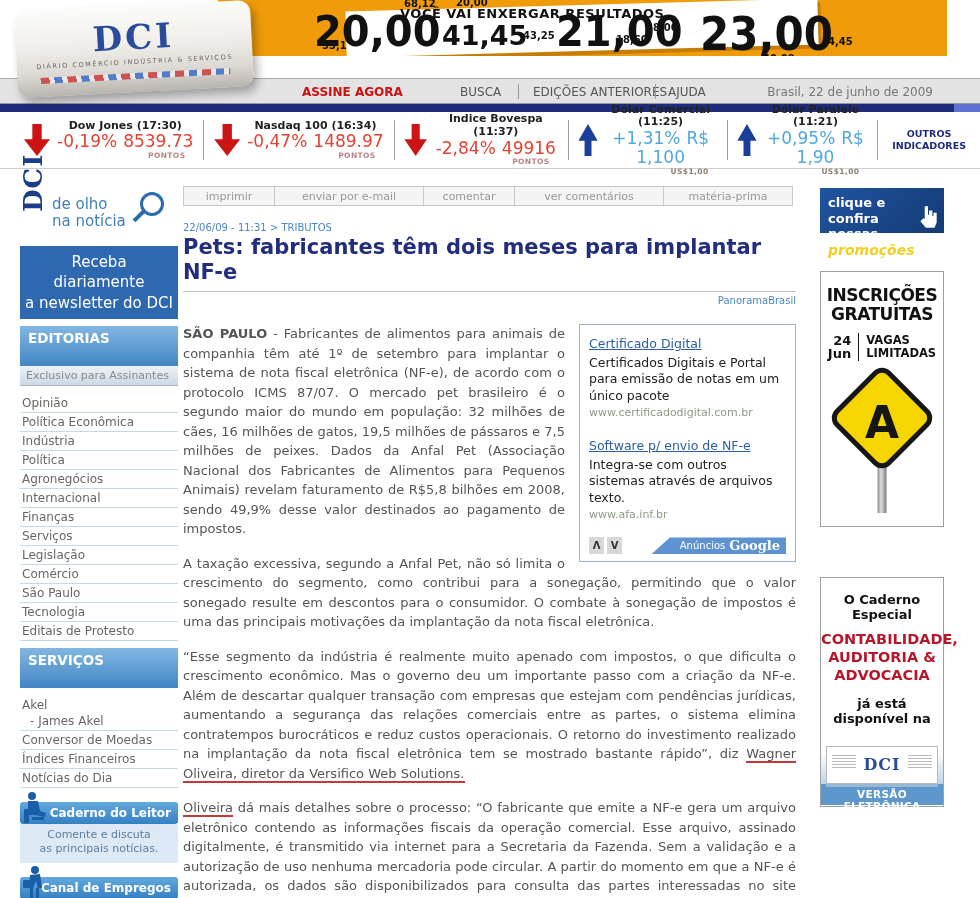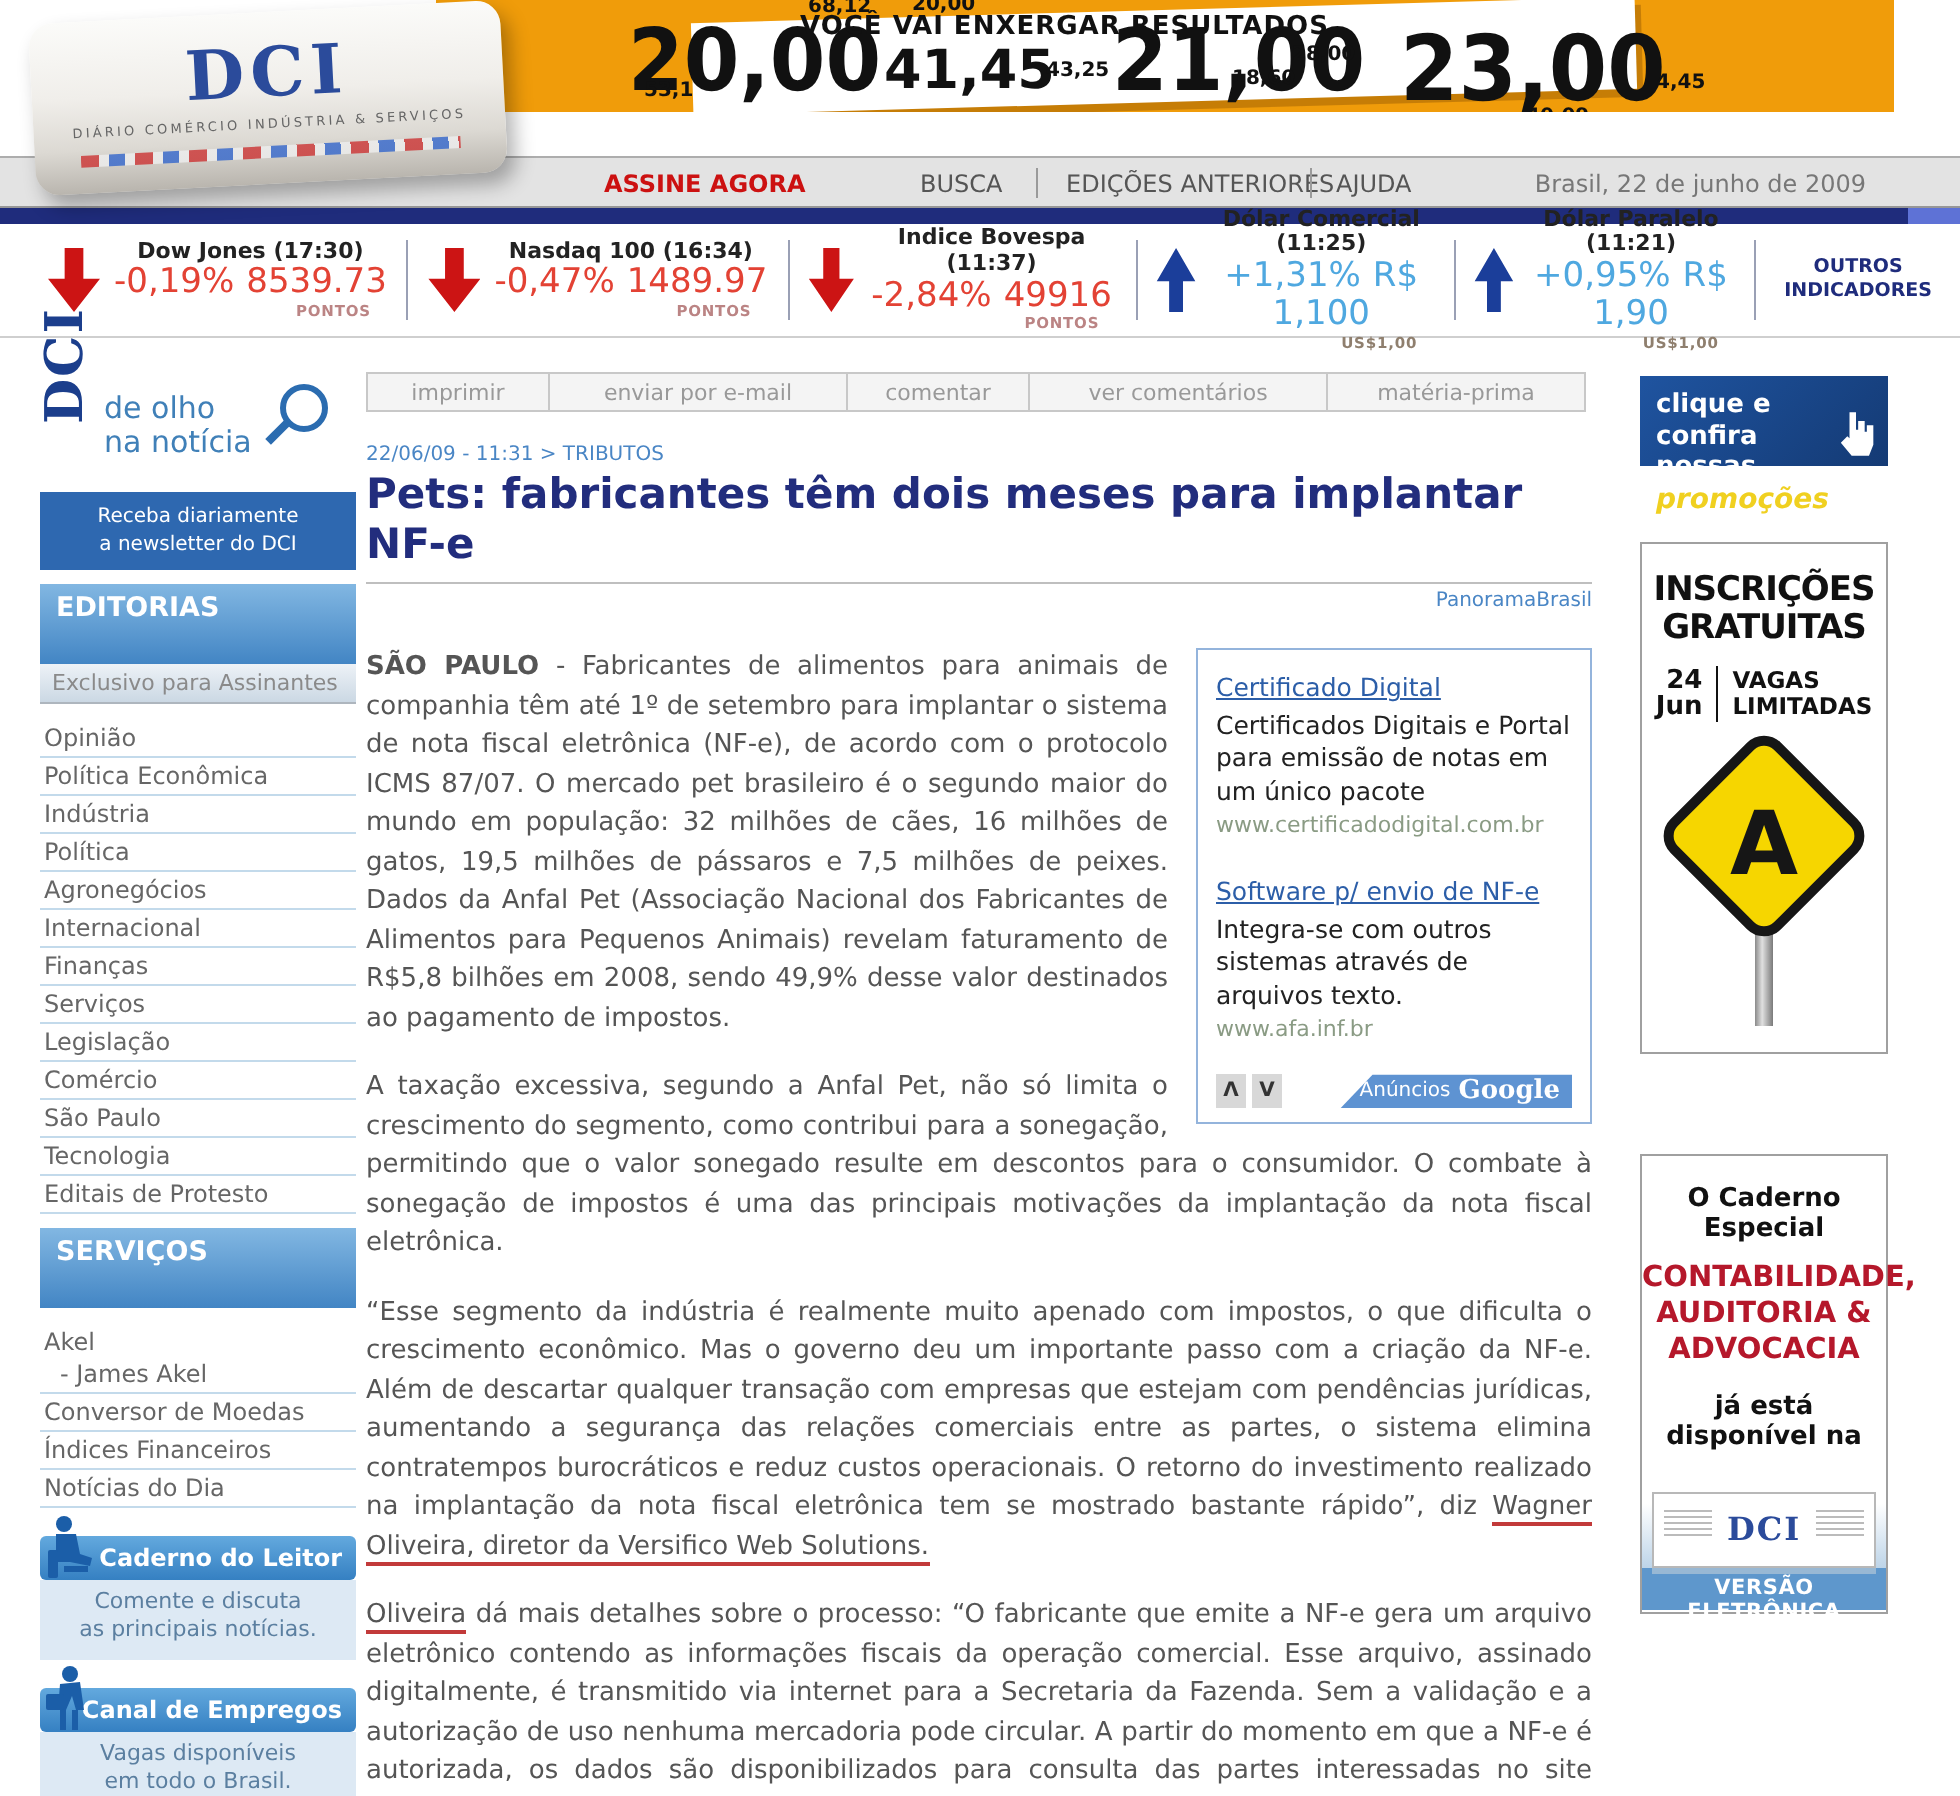--- a/index.html
+++ b/index.html
@@ -66,21 +66,21 @@
   .outros { margin-left:14px; text-align:center; font-size:9.5px; font-weight:bold; color:#1F2C7C; line-height:1.3; cursor:pointer; }
 
   
   #sidebar { position:absolute; left:20px; top:186px; width:158px; }
   .logo-box { position:relative; height:60px; }
   .logo-dci { position:absolute; left:-2px; top:26px; transform:rotate(-90deg); transform-origin:left top;
     font-family:"DejaVu Serif", serif; font-weight:bold; font-size:26px; color:#1B3E8C; letter-spacing:1px; }
   .logo-tag { position:absolute; left:32px; top:10px; font-size:15px; color:#4080B8; line-height:1.15; }
   .mag { position:absolute; right:14px; top:6px; width:24px; height:24px; border:3px solid #2B6CB0; border-radius:50%; }
   .mag::after { content:""; position:absolute; left:-6px; bottom:-10px; width:4px; height:14px; background:#2B6CB0; transform:rotate(45deg); }
-  .newsletter { background:#2E68B0; color:#fff; font-size:10px; text-align:center; padding:6px 4px; line-height:1.35; cursor:pointer; }
+  .newsletter { background:#2E68B0; color:#fff; font-size:15px; text-align:center; padding:6px 4px; line-height:1.35; cursor:pointer; }
   .side-hdr { margin-top:7px; height:40px; background:linear-gradient(180deg,#82B7E2,#4285C4); color:#fff;
     font-weight:bold; font-size:13.5px; padding:4px 0 0 8px; }
   .exclusive { height:20px; background:linear-gradient(180deg,#EDF2F7,#CBD8E4); color:#8A8A8A; font-size:11px;
     padding:3px 0 0 6px; border-bottom:1px solid #AEB6BE; }
   .menu { margin-top:8px; }
   .menu-item { font-size:12px; color:#666; padding:2px 0 2px 2px; border-bottom:1px solid #C3DAEB; height:19px; cursor:pointer; }
   .menu-item.no-border { border-bottom:none; height:16px; }
   .menu-item.indent { padding-left:10px; }
   .canal { margin-top:14px; position:relative; }
   .canal-hdr { position:relative; height:22px; background:linear-gradient(180deg,#63A9DE,#3580C2); border-radius:3px;
@@ -99,21 +99,21 @@
   .art-title { margin-top:2px; font-size:21px; font-weight:bold; color:#222D7D; line-height:1.2; }
   .rule { border-top:1px solid #BFBFBF; margin-top:6px; }
   .source { text-align:right; font-size:10px; color:#4A86C5; margin-top:3px; cursor:pointer; }
   .article-body { margin-top:18px; font-size:13px; color:#555; line-height:1.5; text-align:justify; }
   .article-body p { margin:0 0 15px 0; }
   .lead { font-weight:bold; }
   .red-underline { border-bottom:2px solid #C23A3A; cursor:pointer; }
   .blue-link { color:#2C5EA8; font-weight:bold; text-decoration:underline; cursor:pointer; }
 
   
-  .ads-box { float:right; width:198px; margin:0 0 8px 14px; border:1px solid #94B4DC; background:#fff; padding:10px 9px 7px; text-align:left; }
+  .ads-box { float:right; width:217px; margin:0 0 8px 14px; border:1px solid #94B4DC; background:#fff; padding:10px 9px 7px; text-align:left; }
   .ad-title { color:#2C5EA8; font-size:12.5px; text-decoration:underline; cursor:pointer; }
   .ad-body { color:#222; font-size:12.5px; line-height:1.3; margin-top:1px; }
   .ad-url { color:#8A9B84; font-size:11px; margin-top:1px; cursor:pointer; }
   .ad2 { margin-top:16px; }
   .ads-footer { margin-top:14px; display:flex; align-items:stretch; height:17px; }
   .ads-nav { width:15px; background:#D8D8D8; color:#333; font-size:10px; font-weight:bold;
     display:flex; align-items:center; justify-content:center; margin-right:3px; cursor:pointer; }
   .ads-brand { flex:1; margin-left:26px; background:#5E93D2; clip-path:polygon(14% 0,100% 0,100% 100%,0 100%);
     color:#fff; display:flex; align-items:center; justify-content:flex-end; padding-right:6px; gap:4px; cursor:pointer; }
   .ads-brand .a-label { font-size:10px; }

